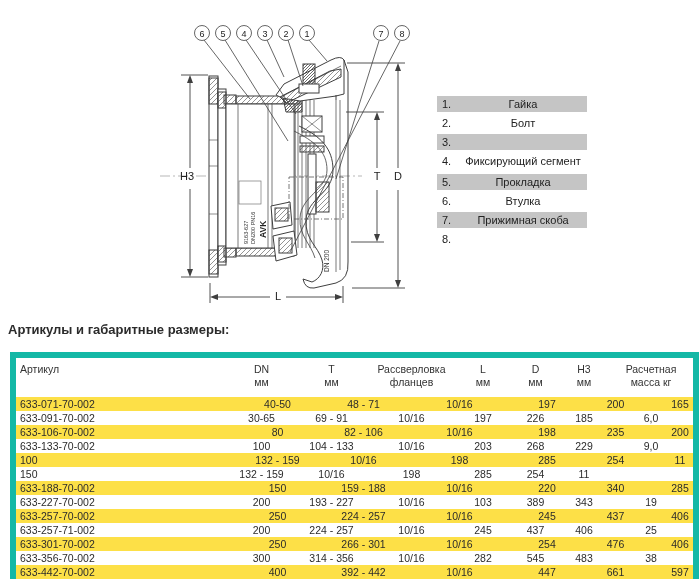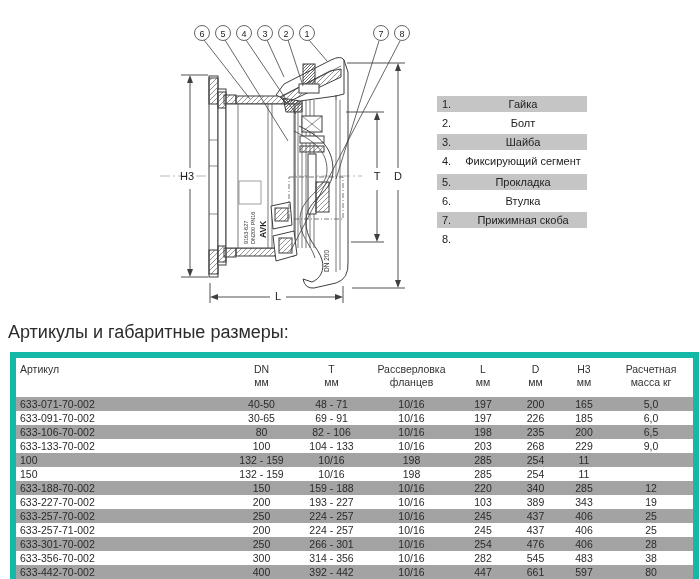--- a/index.html
+++ b/index.html
@@ -10,29 +10,29 @@
   
   #legend{left:437px;top:96px;width:150px;}
   .legend-item{height:16px;line-height:16px;font-size:11px;display:flex;
                margin-bottom:3px;color:#222;}
   .legend-item.shaded{background:#c5c5c5;}
   .legend-item.gap{margin-top:5px;}
   .legend-num{width:22px;padding-left:5px;box-sizing:border-box;}
   .legend-label{flex:1;text-align:center;}
 
   
-  #table-title{left:8px;top:322px;font-size:18px;font-weight:normal;}
+  #table-title{left:8px;top:322px;font-size:13px;font-weight:bold;}
   #spec-table{left:10px;top:352px;width:677px;border:6px solid #14b8a6;background:#fff;}
   .tgrid{display:grid;grid-template-columns:213px 65px 75px 85px 58px 47px 50px 84px;}
   .tgrid span{text-align:center;font-size:10.5px;white-space:nowrap;overflow:hidden;}
   .tgrid span:first-child{text-align:left;padding-left:4px;}
   .thead{padding-top:5px;margin-bottom:8px;color:#333;}
   .thead .tgrid{line-height:13px;}
   .trow{height:14px;line-height:14px;}
-  .trow.shaded{background:#a3a3a3;}
+  .trow.shaded{background:#fde047;gap:16px;}
 
   svg text{font-family:"Liberation Sans",sans-serif;}
 </style>
 </head>
 <body>
 
 <svg class="abs" style="left:0;top:0" width="700" height="330" viewBox="0 0 700 330">
   <defs>
     <pattern id="h1" patternUnits="userSpaceOnUse" width="5" height="5">
       <path d="M0,5 L5,0" stroke="#666" stroke-width="0.7"></path>
@@ -175,21 +175,20 @@
     <div class="legend-item shaded">
       <span class="legend-num">1.</span>
       <span class="legend-label">Гайка</span>
     </div>
     <div class="legend-item">
       <span class="legend-num">2.</span>
       <span class="legend-label">Болт</span>
     </div>
     <div class="legend-item shaded">
       <span class="legend-num">3.</span>
-      <span class="legend-label">Шайба</span>
     </div>
     <div class="legend-item">
       <span class="legend-num">4.</span>
       <span class="legend-label">Фиксирующий сегмент</span>
     </div>
     <div class="legend-item shaded gap">
       <span class="legend-num">5.</span>
       <span class="legend-label">Прокладка</span>
     </div>
     <div class="legend-item">

